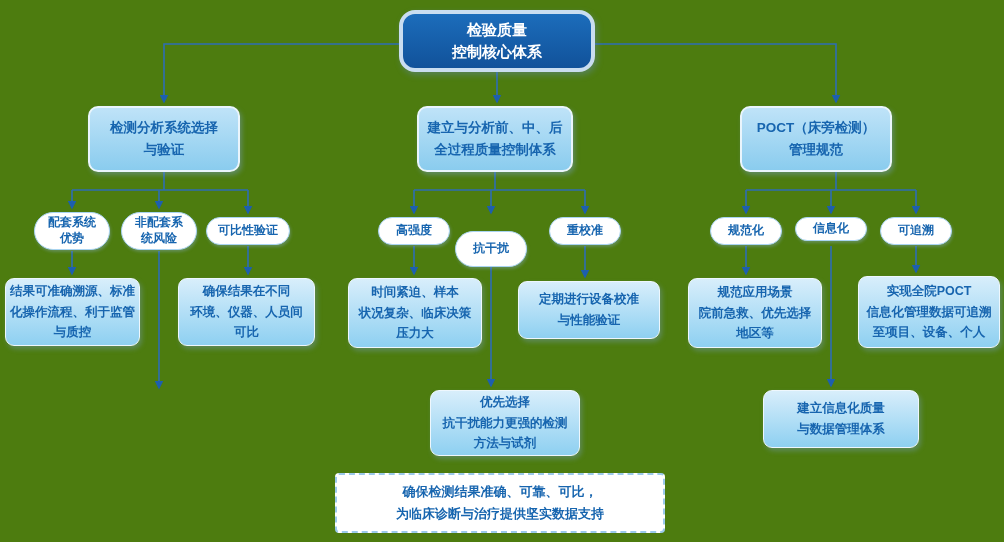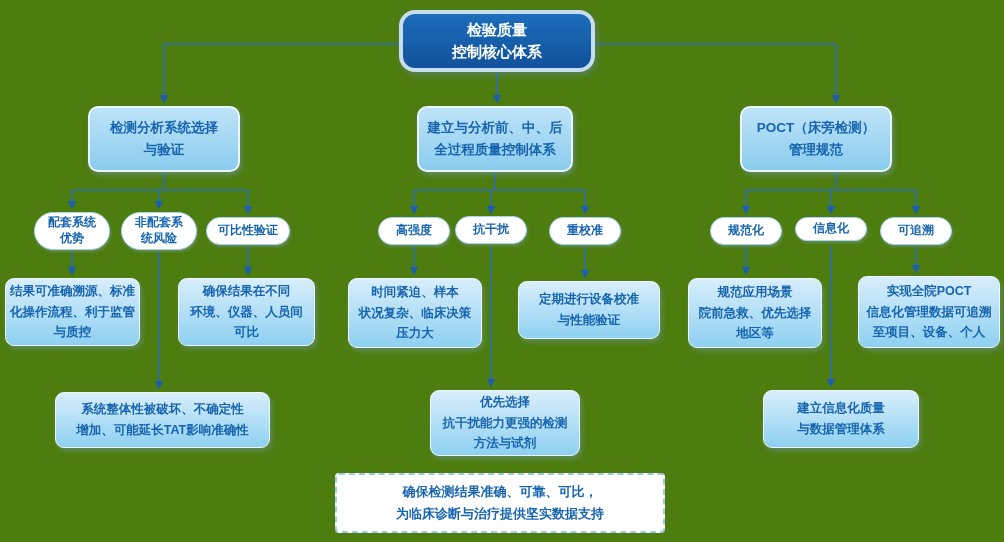--- a/index.html
+++ b/index.html
@@ -40,21 +40,21 @@
     font-size:13px;line-height:1.7;
   }
   .root-n{left:399px;top:10px;width:196px;height:62px;}
   .h0{left:88px;top:106px;width:152px;height:66px;}
   .h1{left:417px;top:106px;width:156px;height:66px;}
   .h2{left:740px;top:106px;width:152px;height:66px;}
   .p00{left:34px;top:212px;width:76px;height:38px;}
   .p01{left:121px;top:212px;width:76px;height:38px;}
   .p02{left:206px;top:217px;width:84px;height:28px;}
   .p10{left:378px;top:217px;width:72px;height:28px;}
-  .p11{left:455px;top:216px;width:72px;height:28px;}
+  .p11{left:455px;top:231px;width:72px;height:36px;}
   .p12{left:549px;top:217px;width:72px;height:28px;}
   .p20{left:710px;top:217px;width:72px;height:28px;}
   .p21{left:795px;top:217px;width:72px;height:24px;}
   .p22{left:880px;top:217px;width:72px;height:28px;}
   .b00{left:5px;top:278px;width:135px;height:68px;}
   .b01{left:178px;top:278px;width:137px;height:68px;}
   .b10{left:348px;top:278px;width:134px;height:70px;}
   .b11{left:518px;top:281px;width:142px;height:58px;}
   .b20{left:688px;top:278px;width:134px;height:70px;}
   .b21{left:858px;top:276px;width:142px;height:72px;}
@@ -144,22 +144,20 @@
 压力大</div>
   <div class="node box b11">定期进行设备校准
 与性能验证</div>
   <div class="node box b20">规范应用场景
 院前急救、优先选择
 地区等</div>
   <div class="node box b21">实现全院POCT
 信息化管理数据可追溯
 至项目、设备、个人</div>
 
-  <div class="node box bt0">系统整体性被破坏、不确定性
-增加、可能延长TAT影响准确性</div>
   <div class="node box bt1">优先选择
 抗干扰能力更强的检测
 方法与试剂</div>
   <div class="node box bt2">建立信息化质量
 与数据管理体系</div>
 
   <div class="node dashed ft">确保检测结果准确、可靠、可比，
 为临床诊断与治疗提供坚实数据支持</div>
 
 </div>

